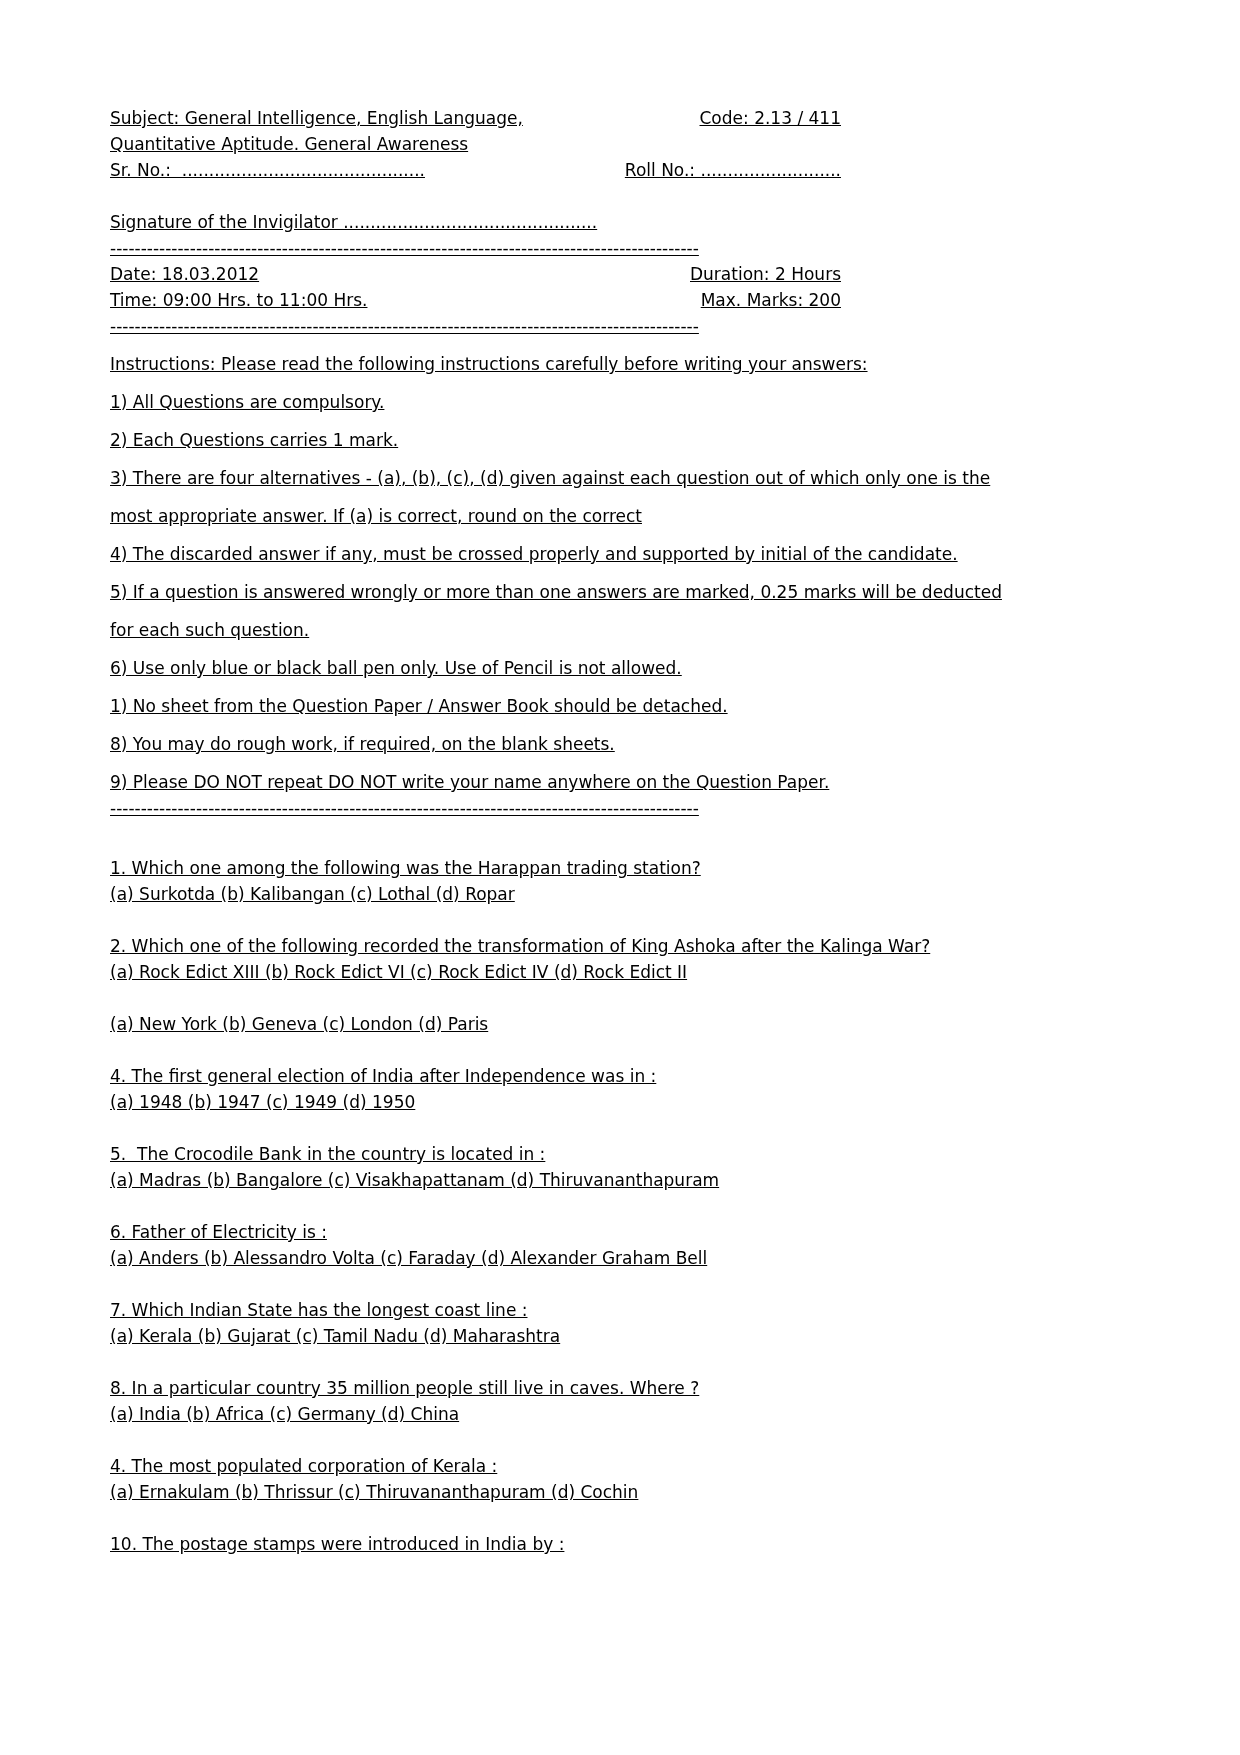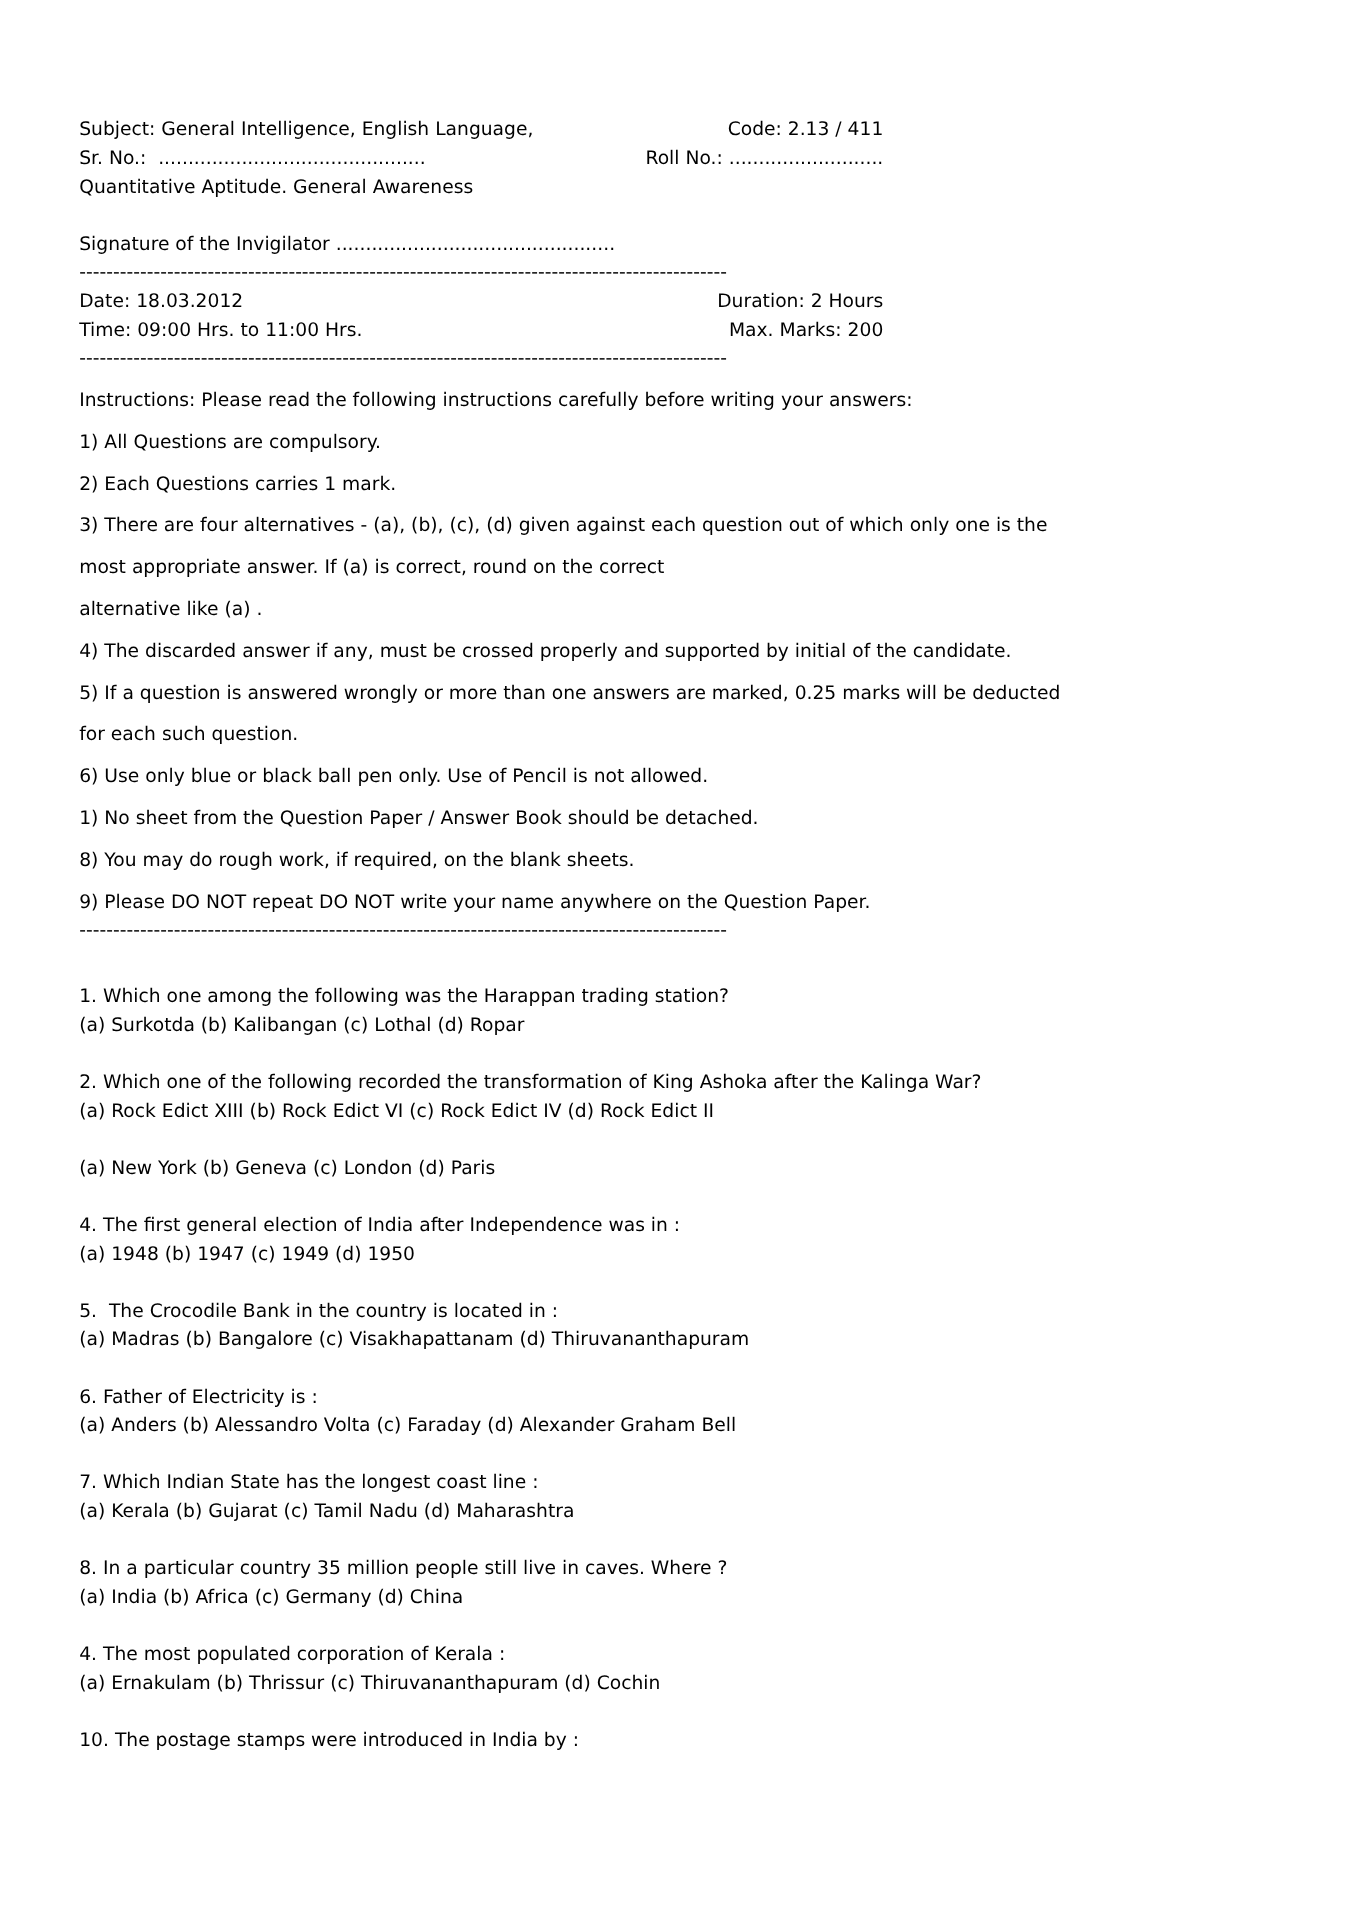--- a/index.html
+++ b/index.html
@@ -9,21 +9,22 @@
     height: 1755px;
     color: #000000;
     font-family: "DejaVu Sans", sans-serif;
     font-size: 17px;
     line-height: 26px;
     overflow: hidden;
   }
   .page {
     width: 1240px;
     height: 1557px;
-    padding: 105px 100px 0 72px;
+    padding: 105px 100px 0 110px;
+    text-decoration: underline;
   }
   .line { white-space: pre-wrap; }
   .hdr-row {
     display: flex;
     justify-content: space-between;
     width: 731px;
     white-space: pre-wrap;
   }
   .hdr-row .right { text-align: left; }
   .gap { height: 26px; }
@@ -41,25 +42,25 @@
 <body>
 
 <div class="page">
 
   <div>
     <div class="hdr-row">
       <span class="line">Subject: General Intelligence, English Language,</span>
       <span class="line right">Code: 2.13 / 411</span>
     </div>
     <div class="hdr-row">
+      <span class="line">Quantitative Aptitude. General Awareness</span>
+    </div>
+    <div class="hdr-row">
       <span class="line">Sr. No.:  .............................................</span>
       <span class="line right">Roll No.: ..........................</span>
-    </div>
-    <div class="hdr-row">
-      <span class="line">Quantitative Aptitude. General Awareness</span>
     </div>
   </div>
 
   <div class="gap"></div>
 
   <div class="line">Signature of the Invigilator ...............................................</div>
 
   <div class="divider">------------------------------------------------------------------------------------------------</div>
 
   <div>
@@ -74,21 +75,20 @@
   </div>
 
   <div class="divider">------------------------------------------------------------------------------------------------</div>
 
   <div class="instructions">
     <div>Instructions: Please read the following instructions carefully before writing your answers:</div>
     <div>1) All Questions are compulsory.</div>
     <div>2) Each Questions carries 1 mark.</div>
     <div>3) There are four alternatives - (a), (b), (c), (d) given against each question out of which only one is the</div>
     <div>most appropriate answer. If (a) is correct, round on the correct</div>
-    <div>alternative like (a) .</div>
     <div>4) The discarded answer if any, must be crossed properly and supported by initial of the candidate.</div>
     <div>5) If a question is answered wrongly or more than one answers are marked, 0.25 marks will be deducted</div>
     <div>for each such question.</div>
     <div>6) Use only blue or black ball pen only. Use of Pencil is not allowed.</div>
     <div>1) No sheet from the Question Paper / Answer Book should be detached.</div>
     <div>8) You may do rough work, if required, on the blank sheets.</div>
     <div>9) Please DO NOT repeat DO NOT write your name anywhere on the Question Paper.</div>
   </div>
 
   <div class="divider">------------------------------------------------------------------------------------------------</div>

